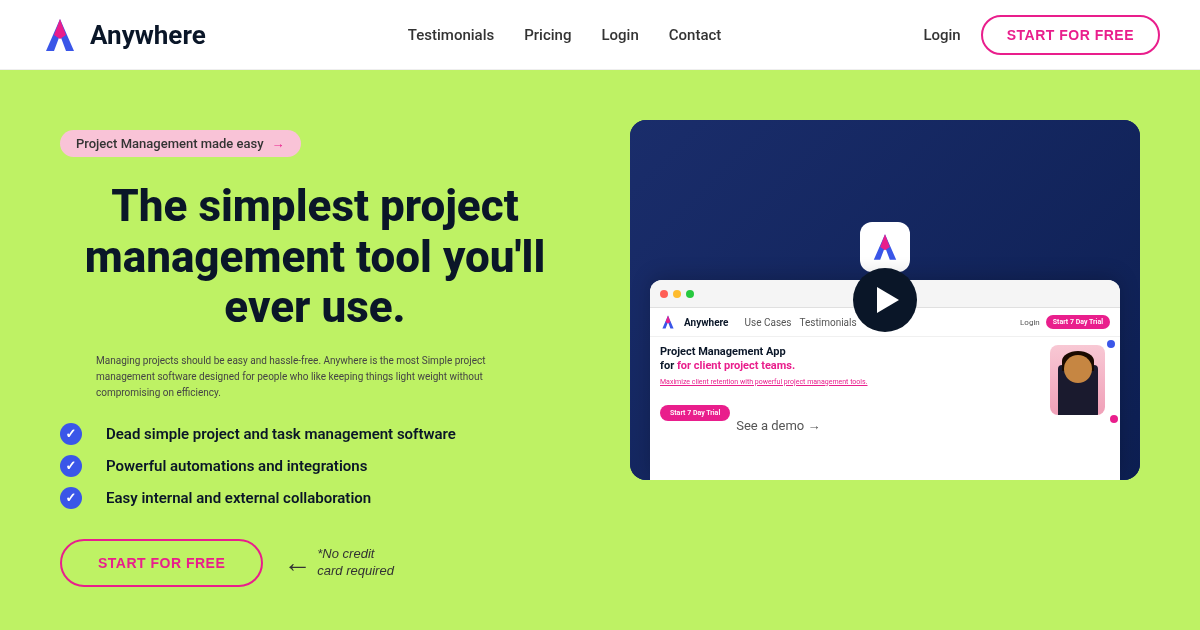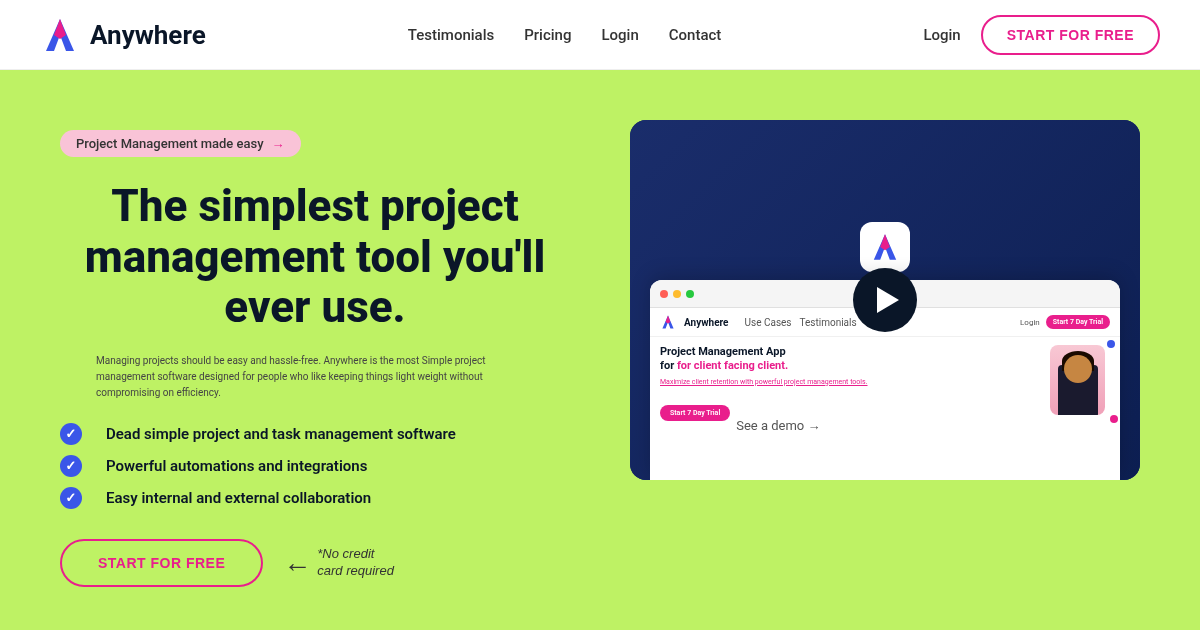--- a/index.html
+++ b/index.html
@@ -511,21 +511,21 @@
           </div>
           <div class="nav-right-small">
             <span class="nav-login-small">Login</span>
             <span class="nav-trial-btn">Start 7 Day Trial</span>
           </div>
         </div>
         <div class="screenshot-body">
           <div class="screenshot-left">
             <div class="ss-title">
               <span>Project Management App</span><br>
-              for <span class="highlight">for client facing client.</span>
+              for <span class="highlight">for client project teams.</span>
             </div>
             <span class="ss-link">Maximize client retention with powerful project management tools.</span>
             <div class="ss-cta-row">
               <span class="ss-btn">Start 7 Day Trial</span>
               <span class="ss-demo">See a demo →</span>
             </div>
           </div>
           <div class="screenshot-right">
             <div class="person-avatar">
               <div class="person-hair"></div>

